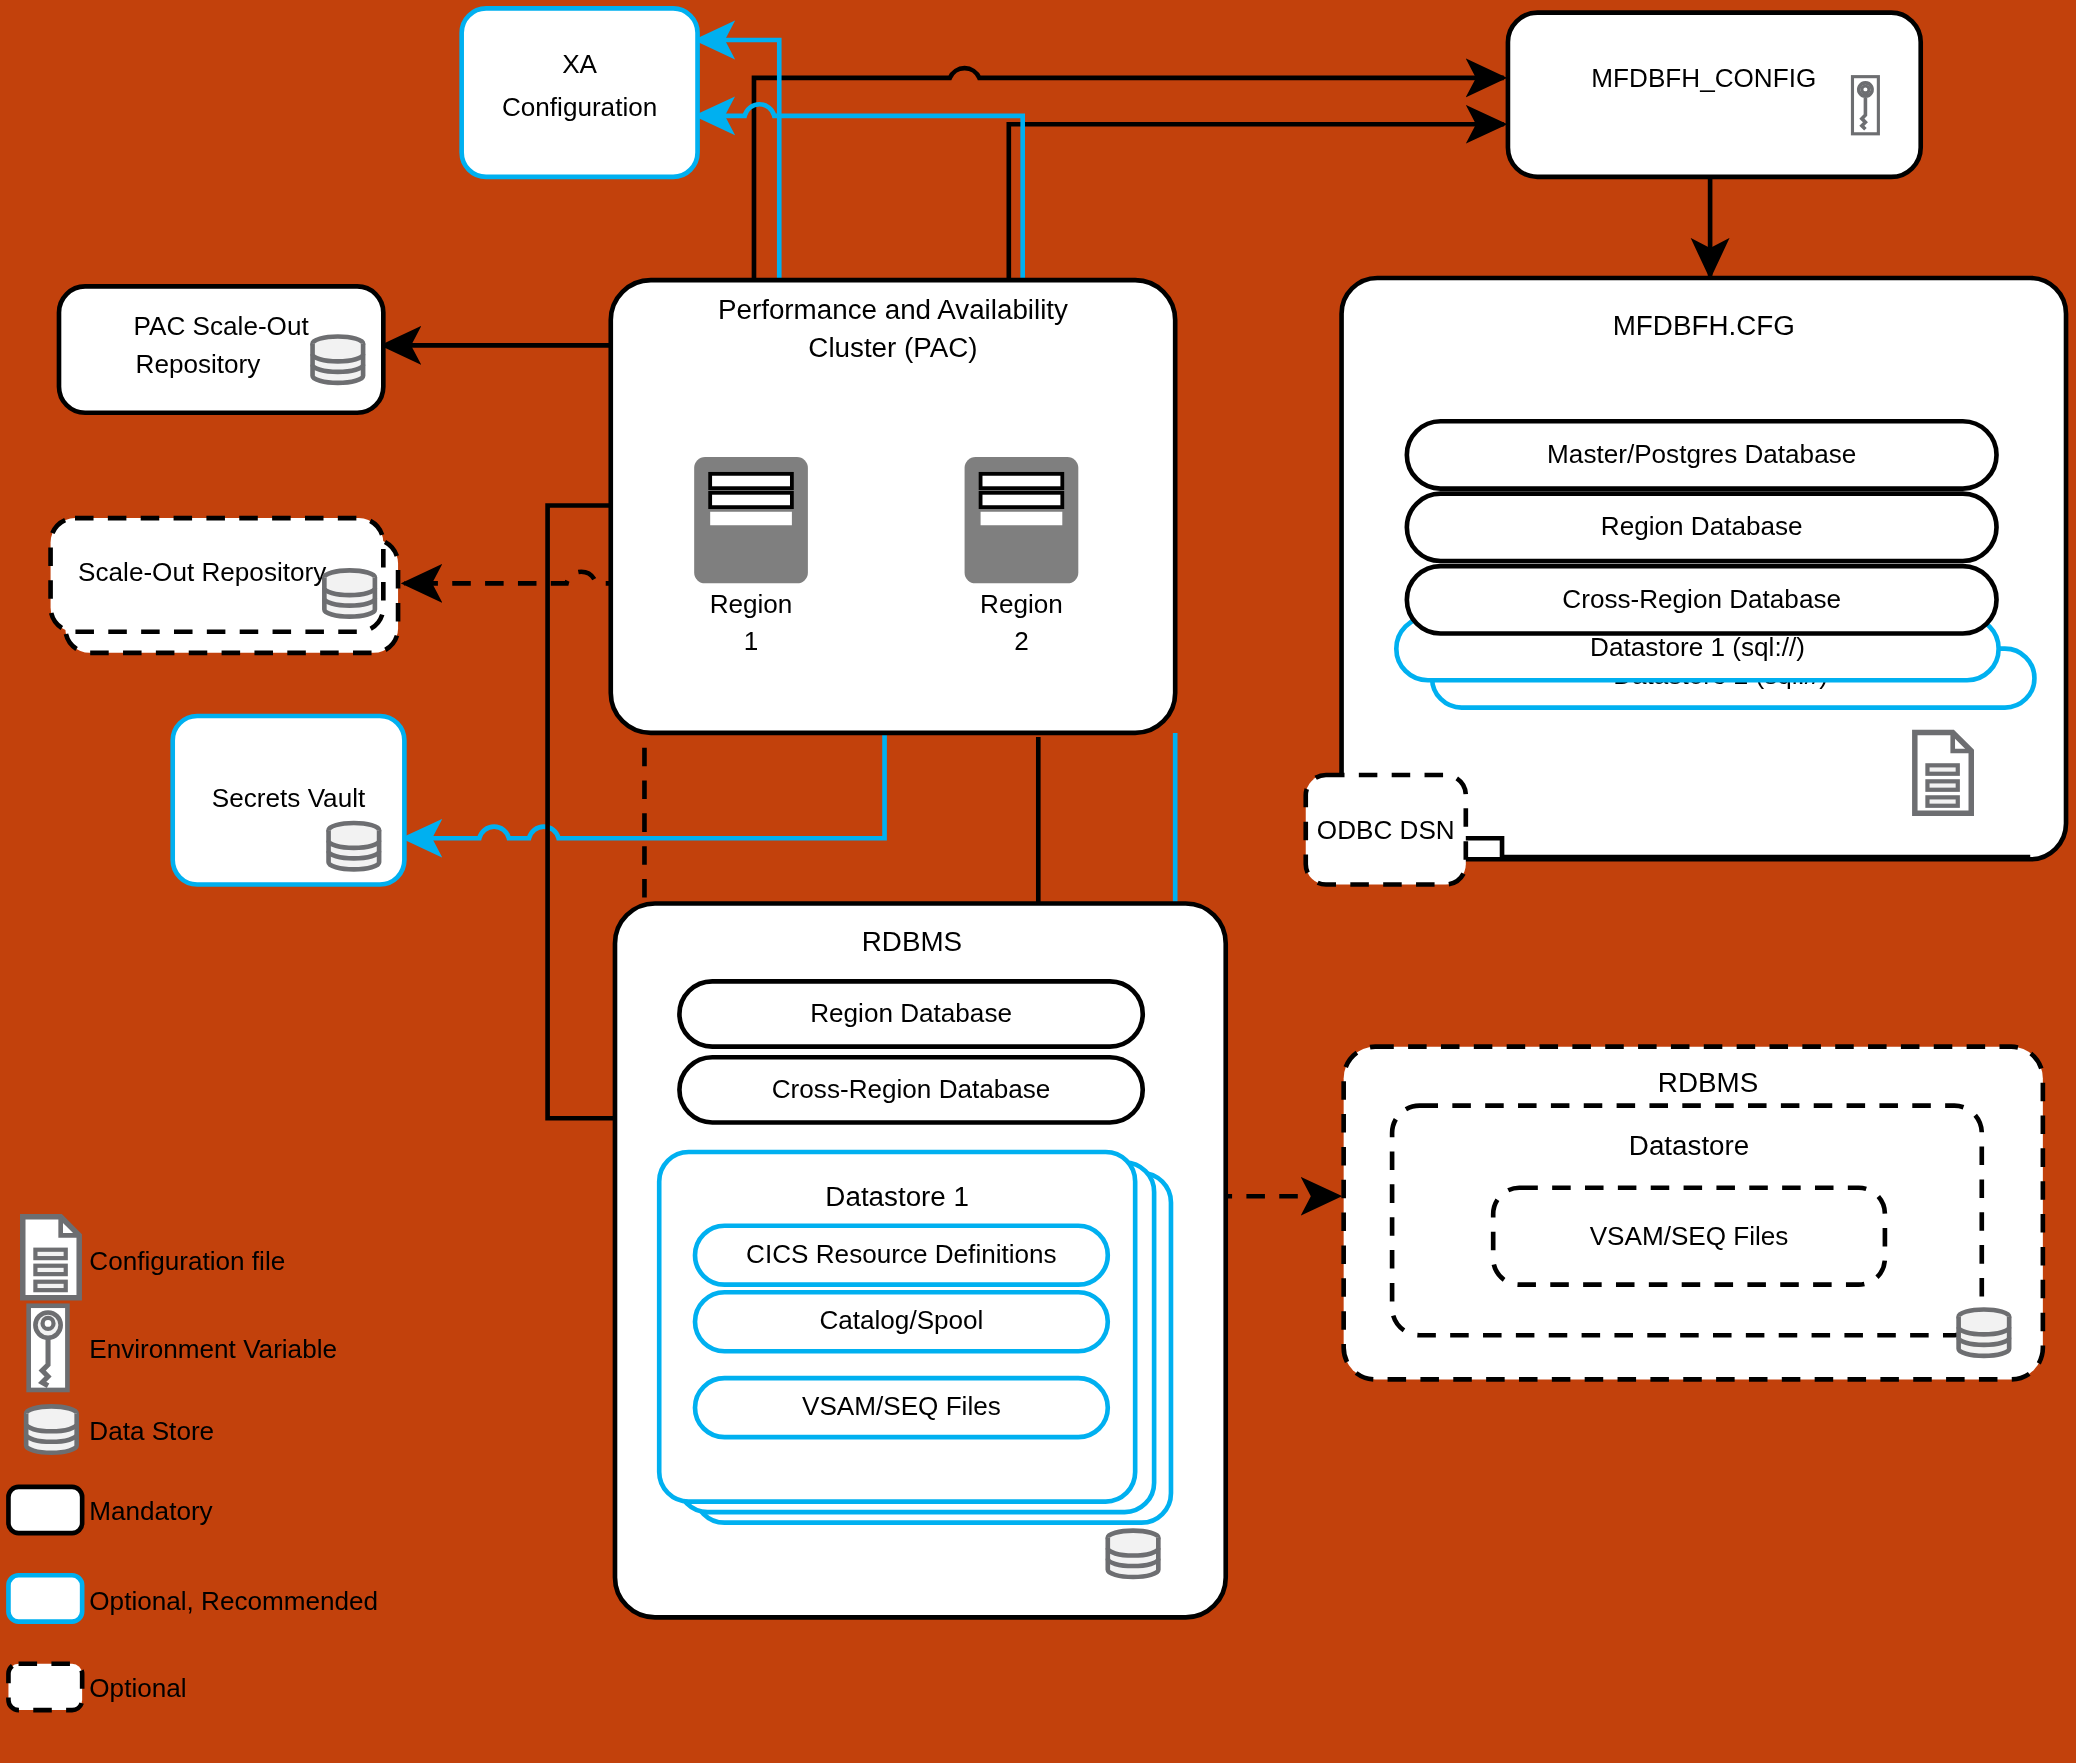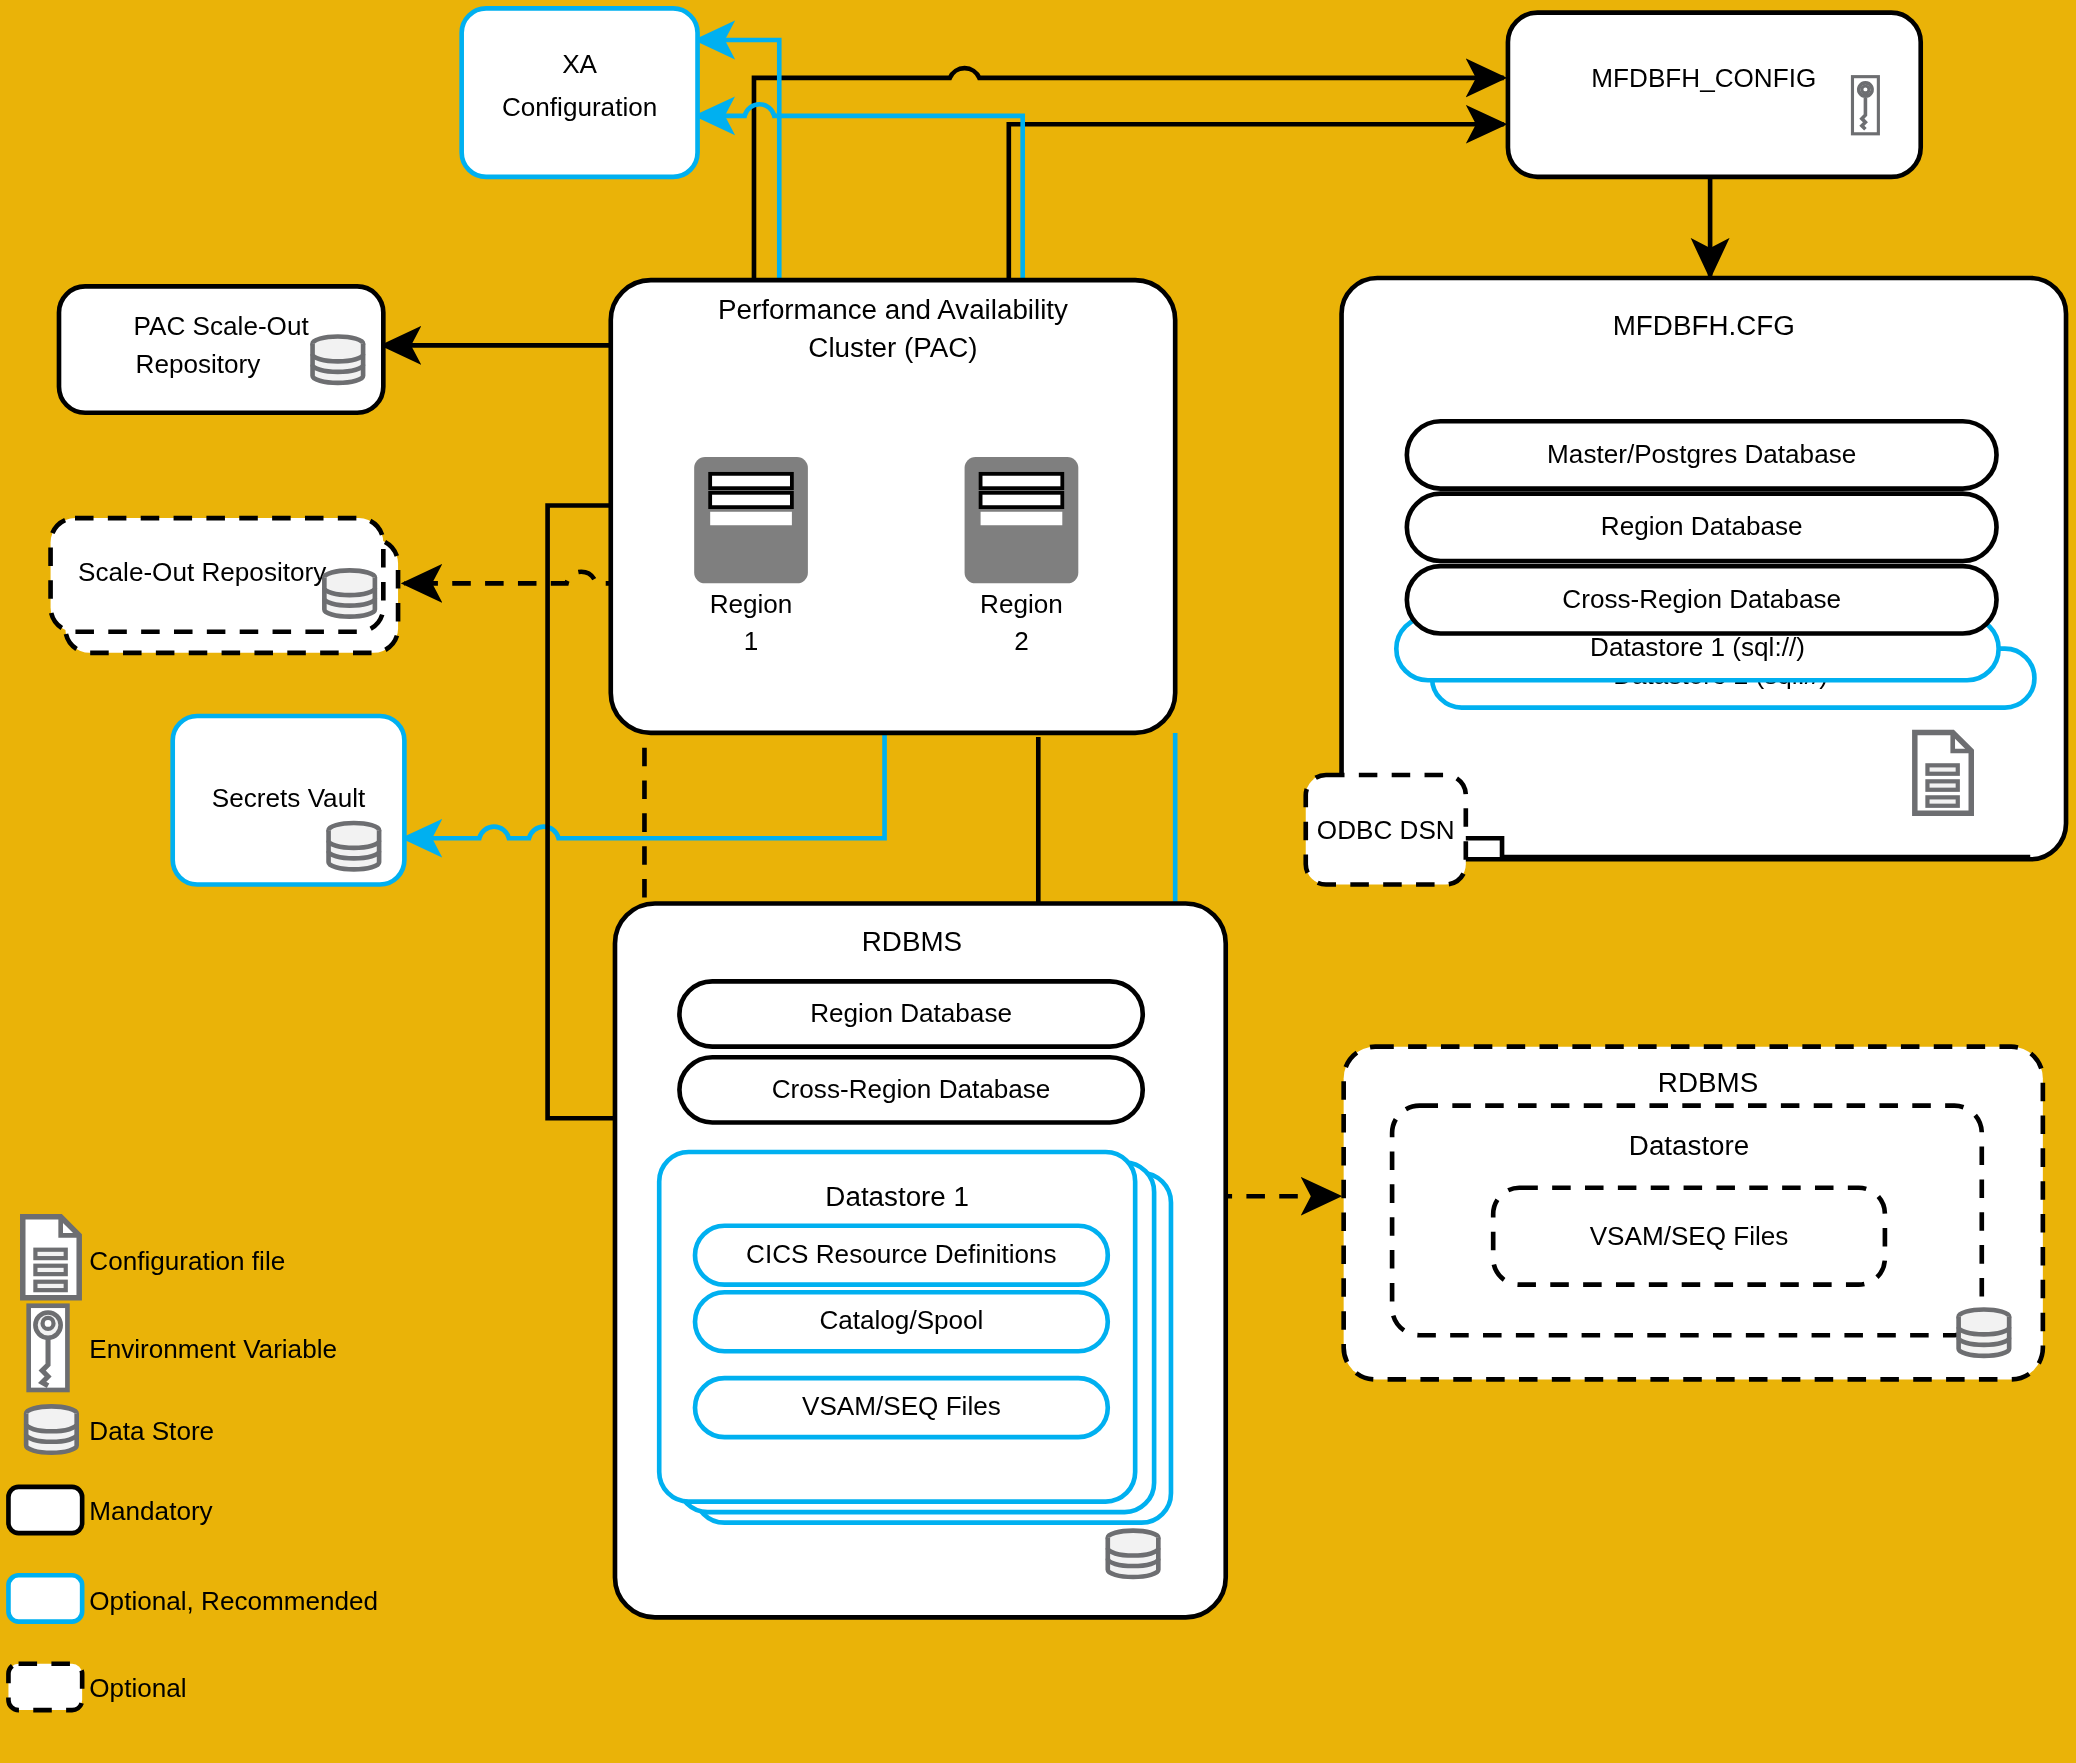--- a/index.html
+++ b/index.html
@@ -1,16 +1,16 @@
 <!DOCTYPE html>
 <html style="font-size:6.7px"><head>
 <meta charset="utf-8">
 <style>
   html,body{margin:0;padding:0;background:#ffffff;}
-  #canvas{position:relative;width:2077px;height:1764px;background:#eab308;
+  #canvas{position:relative;width:2077px;height:1764px;background:#c2410c;
           font-family:"Liberation Sans", sans-serif;}
   svg{position:absolute;top:0;left:0;width:2077px;height:1764px;overflow:visible;}
   .lbl{font-family:"Liberation Sans", sans-serif;fill:#000;text-anchor:middle;dominant-baseline:middle;}
   .t-big{font-size:66px;}
   .t-box{font-size:62px;}
   .t-leg{font-size:62px;text-anchor:start;}
   .mand{fill:none;stroke:#000000;stroke-width:11;}
   .opt{fill:none;stroke:#00B0F0;stroke-width:11;}
   .dash{fill:none;stroke:#000000;stroke-width:11;stroke-dasharray:44 34;}
   .wht{fill:#ffffff;}

